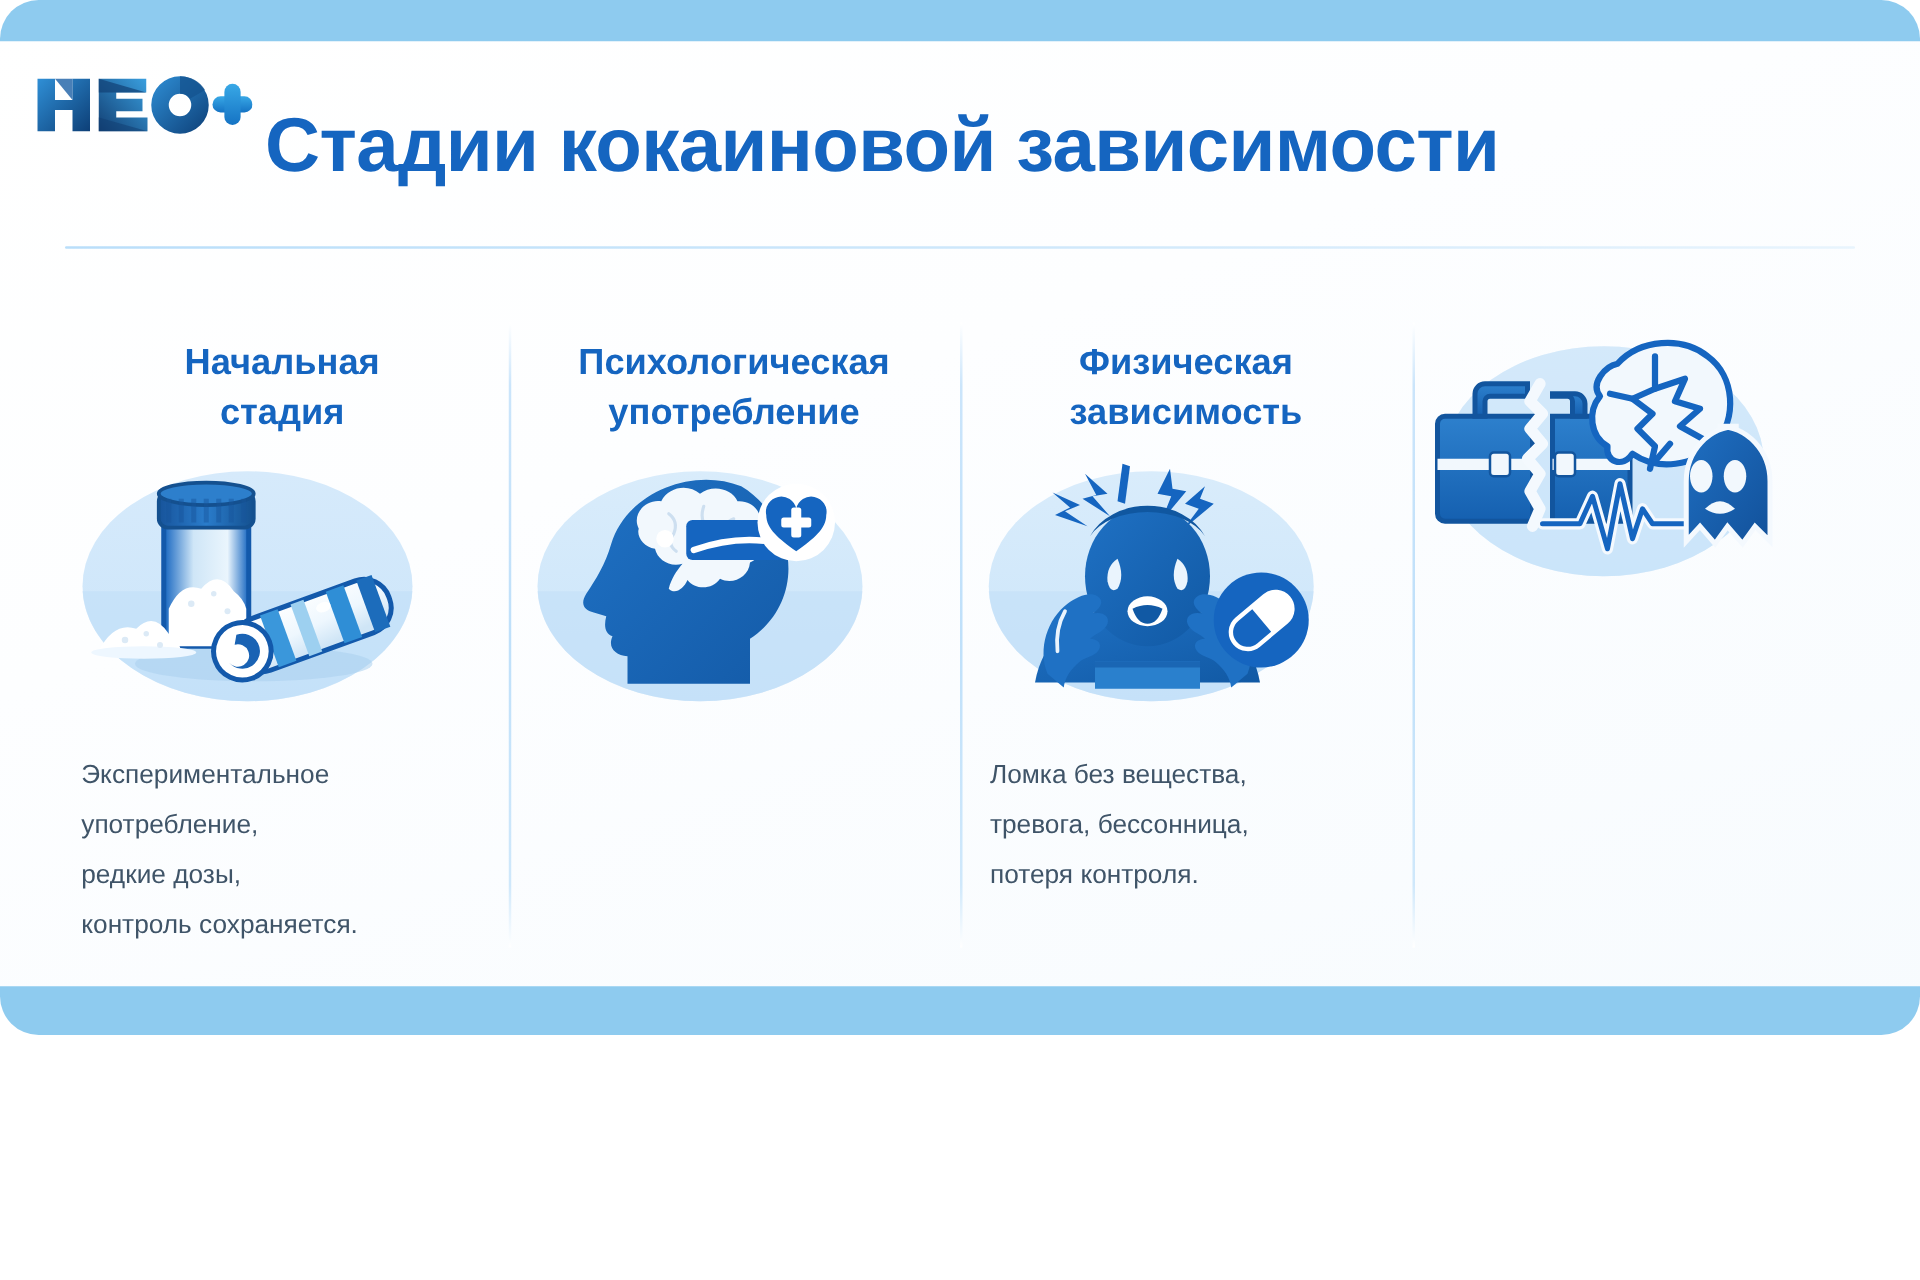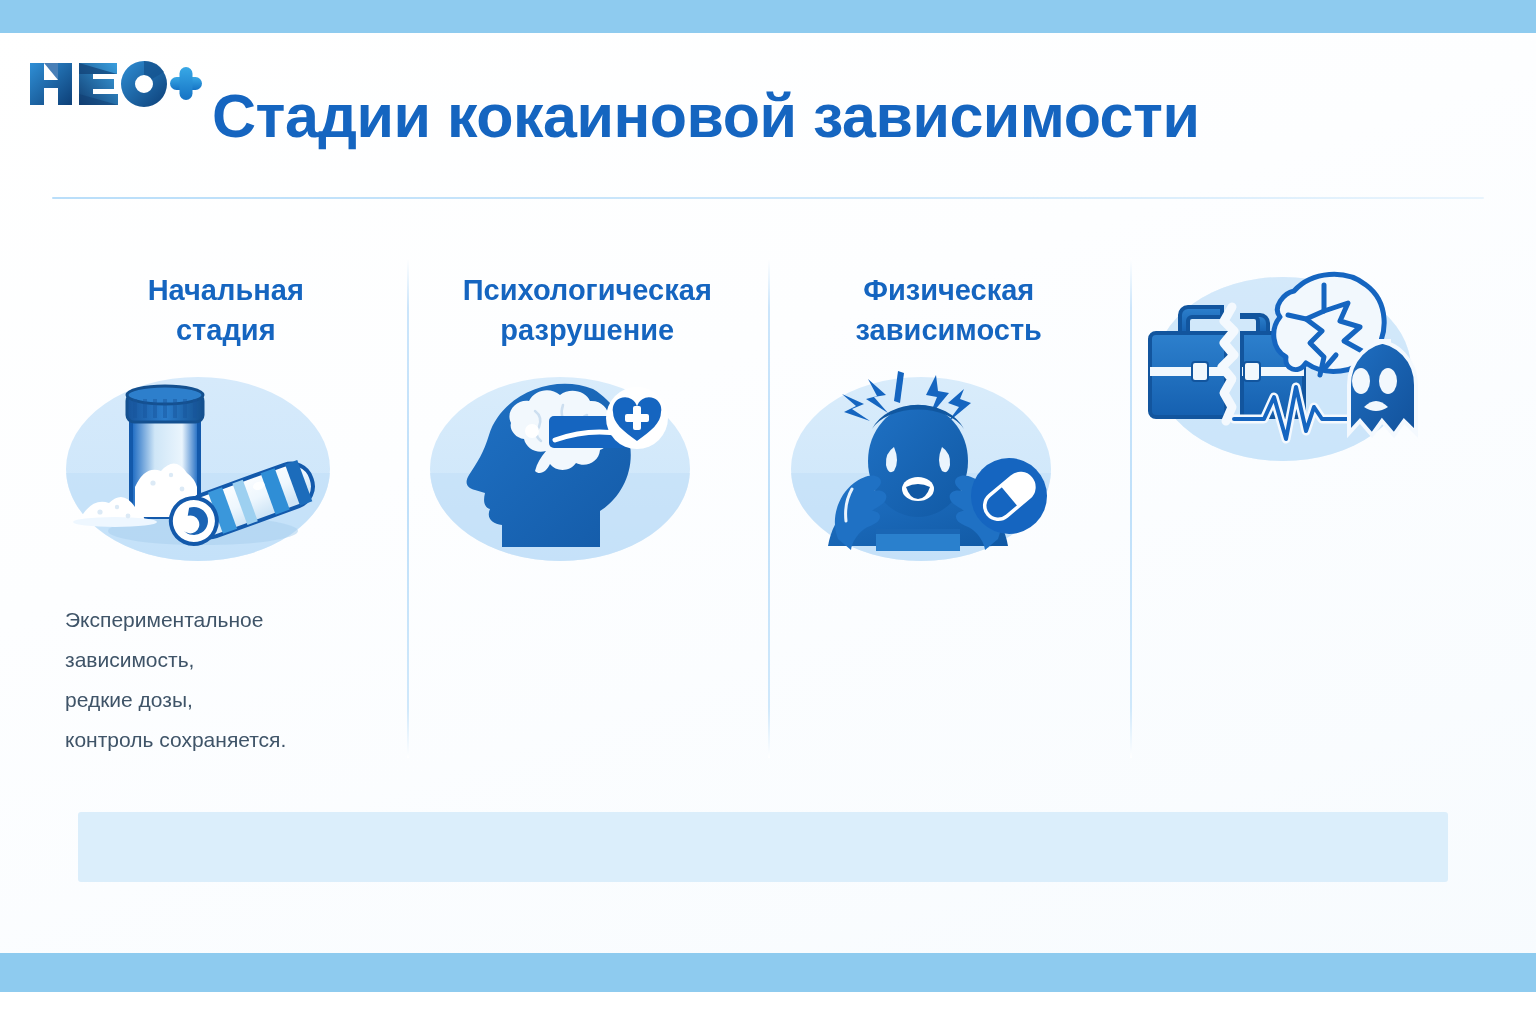--- a/index.html
+++ b/index.html
@@ -14,23 +14,24 @@
     font-family: "Liberation Sans", sans-serif;
     background: #ffffff;
     position: relative;
   }
 
   
   .page {
     position: absolute;
     inset: 0;
     width: 1536px;
-    height: 992px;
+    height: 828px;
     background: linear-gradient(160deg, #ffffff 0%, #fdfeff 40%, #f7fbfe 100%);
     overflow: hidden;
+    border-radius: 31px;
   }
 
   .top-bar {
     position: absolute;
     top: 0; left: 0;
     width: 1536px;
     height: 33px;
     background: #8ecbef;
   }
 
@@ -275,28 +276,28 @@
             <rect x="186" y="120" width="11" height="44" fill="#9dd0f0"></rect>
             <rect x="216" y="120" width="15" height="44" fill="#2f8ed6"></rect>
             <rect x="242" y="120" width="13" height="44" fill="#1c6cbb"></rect>
             <ellipse cx="210" cy="131" rx="6" ry="4" fill="#ffffff" opacity="0.9"></ellipse>
             <circle cx="137" cy="142" r="23" fill="#ffffff" stroke="#1359ab" stroke-width="4"></circle>
             <path d="M137 128 a14 14 0 1 1 -13 19 a9 9 0 1 0 9 -12" fill="#1a63b4"></path>
           </g>
         </svg>
       </div>
       <div class="col-body">Экспериментальное
-зависимость,
+употребление,
 редкие дозы,
 контроль сохраняется.</div>
     </div>
 
     <div class="col">
       <div class="col-title">Психологическая
-разрушение</div>
+употребление</div>
       <div class="icon-wrap">
         <svg viewBox="0 0 290 215" width="290" height="215" aria-hidden="true">
           <defs>
             <linearGradient id="i2bg" x1="0" y1="0" x2="0" y2="1">
               <stop offset="0%" stop-color="#d9ecfb"></stop>
               <stop offset="100%" stop-color="#cbe5fa"></stop>
             </linearGradient>
             <linearGradient id="headG" x1="0" y1="0" x2="1" y2="1">
               <stop offset="0%" stop-color="#1f71c4"></stop>
               <stop offset="100%" stop-color="#145ba8"></stop>
@@ -401,20 +402,23 @@
 
           <circle cx="233" cy="135" r="38" fill="#1565c0"></circle>
           <g transform="rotate(-40 233 135)">
             <rect x="205" y="122" width="56" height="27" rx="13.5" fill="#ffffff"></rect>
             <path d="M233 122 h15 a13.5 13.5 0 0 1 0 27 h-15z" fill="#ffffff"></path>
             <path d="M205 135.5 a13.5 13.5 0 0 1 13.5 -13.5 h14.5 v27 h-14.5 a13.5 13.5 0 0 1 -13.5 -13.5z" fill="#1565c0"></path>
             <rect x="205" y="122" width="56" height="27" rx="13.5" fill="none" stroke="#ffffff" stroke-width="3.5"></rect>
           </g>
         </svg>
       </div>
+      <div class="col-body">Ломка без вещества,
+тревога, бессонница,
+потеря контроля.</div>
     </div>
 
     <div class="col">
       <div class="icon-wrap">
         <svg viewBox="0 0 290 215" width="290" height="215" aria-hidden="true">
           <defs>
             <linearGradient id="i4bg" x1="0" y1="0" x2="0" y2="1">
               <stop offset="0%" stop-color="#dcedfb"></stop>
               <stop offset="100%" stop-color="#cde6fa"></stop>
             </linearGradient>

